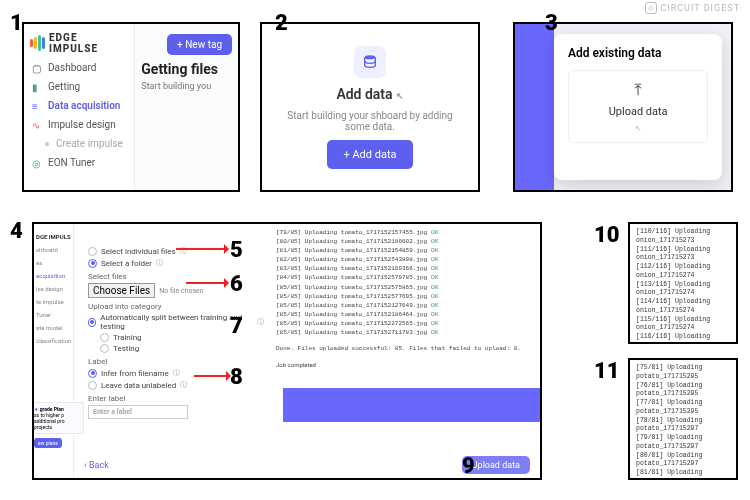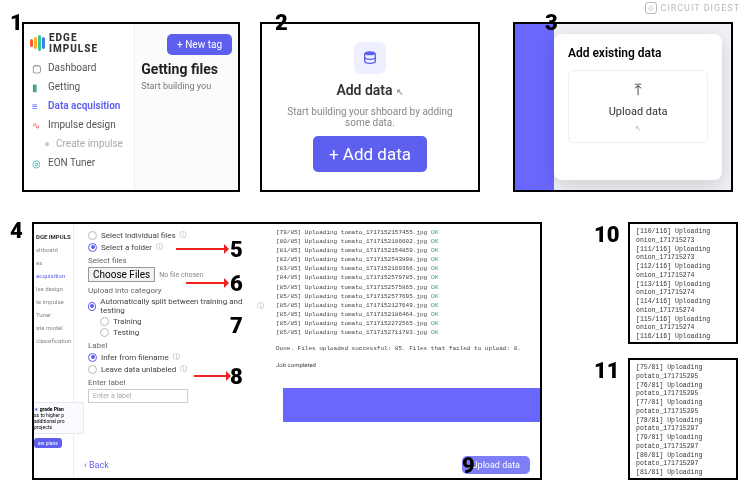--- a/index.html
+++ b/index.html
@@ -30,31 +30,31 @@
 
   
   .p3-bg { position:absolute; inset:0; background:linear-gradient(90deg,#6a67ff 0 18%, #f1f2f7 18%); }
   .p3-modal { position:absolute; left:18%; right:4%; top:6%; bottom:6%; background:#fff; border-radius:8px; box-shadow:0 6px 20px rgba(0,0,0,.15); padding:12px 14px; }
   .p3-title { font-size:12px; font-weight:600; margin-bottom:10px; }
   .p3-card { border:1px solid #eee; border-radius:6px; height:60%; display:flex; flex-direction:column; align-items:center; justify-content:center; gap:6px; color:#333; font-size:11px; cursor:pointer; }
 
   
   .p4-left { position:absolute; left:0; top:0; bottom:0; width:40px; background:#fff; border-right:1px solid #eee; font-size:6px; color:#888; padding:6px 2px; }
   .p4-left div { padding:3px 0; white-space:nowrap; overflow:hidden; }
-  .p4-form { position:absolute; left:46px; right:268px; top:0; bottom:28px; padding:4px 8px; font-size:8px; color:#444; }
+  .p4-form { position:absolute; left:46px; right:268px; top:0; bottom:28px; padding:20px 8px; font-size:8px; color:#444; }
   .p4-log { position:absolute; right:6px; top:4px; width:258px; height:170px; font-family: "Courier New", monospace; font-size:6px; color:#444; line-height:1.35; overflow:hidden; }
   .p4-footer { position:absolute; left:46px; right:6px; bottom:2px; height:22px; display:flex; justify-content:space-between; align-items:center; padding:0 4px; }
   .section-h { font-size:8px; color:#666; margin:4px 0 2px; }
   .radio-line { display:flex; align-items:center; gap:4px; margin:2px 0; }
   .radio-dot { width:9px; height:9px; border:1.5px solid #5d5fef; border-radius:50%; display:inline-flex; align-items:center; justify-content:center; }
   .radio-dot.filled::after{ content:""; width:4px; height:4px; background:#5d5fef; border-radius:50%; }
   .radio-dot.empty { border-color:#bbb; }
   .help { color:#999; font-size:7px; }
   .file-btn { border:1px solid #999; background:#f2f2f2; font-size:10px; padding:1px 4px; cursor:pointer; }
-  .text-in { border:1px solid #ccc; padding:2px 4px; font-size:7px; color:#aaa; width:100px; }
+  .text-in { border:1px solid #ccc; padding:2px 4px; font-size:7px; color:#aaa; width:100px;font-weight:bold; }
   .arrow { position:absolute; height:2px; background:#e22; }
   .arrow::after { content:""; position:absolute; right:-6px; top:-4px; border:5px solid transparent; border-left-color:#e22; }
   .btn-upload { background:#7e7ff6; color:#fff; border:none; border-radius:5px; padding:4px 10px; font-size:9px; cursor:pointer; }
   .back-link { color:#5d5fef; font-size:9px; cursor:pointer; }
   .upgrade { position:absolute; left:-4px; bottom:44px; width:54px; font-size:5px; background:#fafbff; border:1px solid #e8e8ef; padding:3px; }
   .upgrade .star{color:#5d5fef;}
   .viewplans{ position:absolute; left:0; bottom:30px; font-size:5px; background:#5d5fef; color:#fff; padding:2px 4px; border-radius:3px;}
   .purplebar { position:absolute; right:-3px; bottom:56px; width:260px; height:34px; background:#6a67ff; }
   .ok { color:#2a9d5a; }
   .monoblock { font-family:"Courier New",monospace; font-size:6.5px; line-height:1.35; padding:4px 6px; color:#333; }
@@ -133,21 +133,21 @@
   <div class="p2">
     <div class="p2-icon">
       <svg width="16" height="16" viewBox="0 0 24 24" fill="#5d5fef">
           <ellipse cx="12" cy="5" rx="8" ry="3"></ellipse>
           <path d="M4 5v6c0 1.7 3.6 3 8 3s8-1.3 8-3V5" fill="none" stroke="#5d5fef" stroke-width="2"></path>
           <path d="M4 11v6c0 1.7 3.6 3 8 3s8-1.3 8-3v-6" fill="none" stroke="#5d5fef" stroke-width="2"></path>
         </svg>
     </div>
     <div class="p2-title"><span>Add data</span> <span style="font-size:9px;color:#999">↖</span></div>
     <div class="p2-sub">Start building your shboard by adding some data.</div>
-    <button class="btn-primary" style="padding:8px 16px;font-size:17px">
+    <button class="btn-primary" style="padding:8px 16px;font-size:11px">
         <span>+  Add data</span>
       </button>
   </div>
 </div>
 
 <div class="panel" style="left:513px; top:22px; width:220px; height:170px;">
   <div class="p3-bg"></div>
   <div class="p3-modal">
     <div class="p3-title">Add existing data</div>
     <div class="p3-card">

